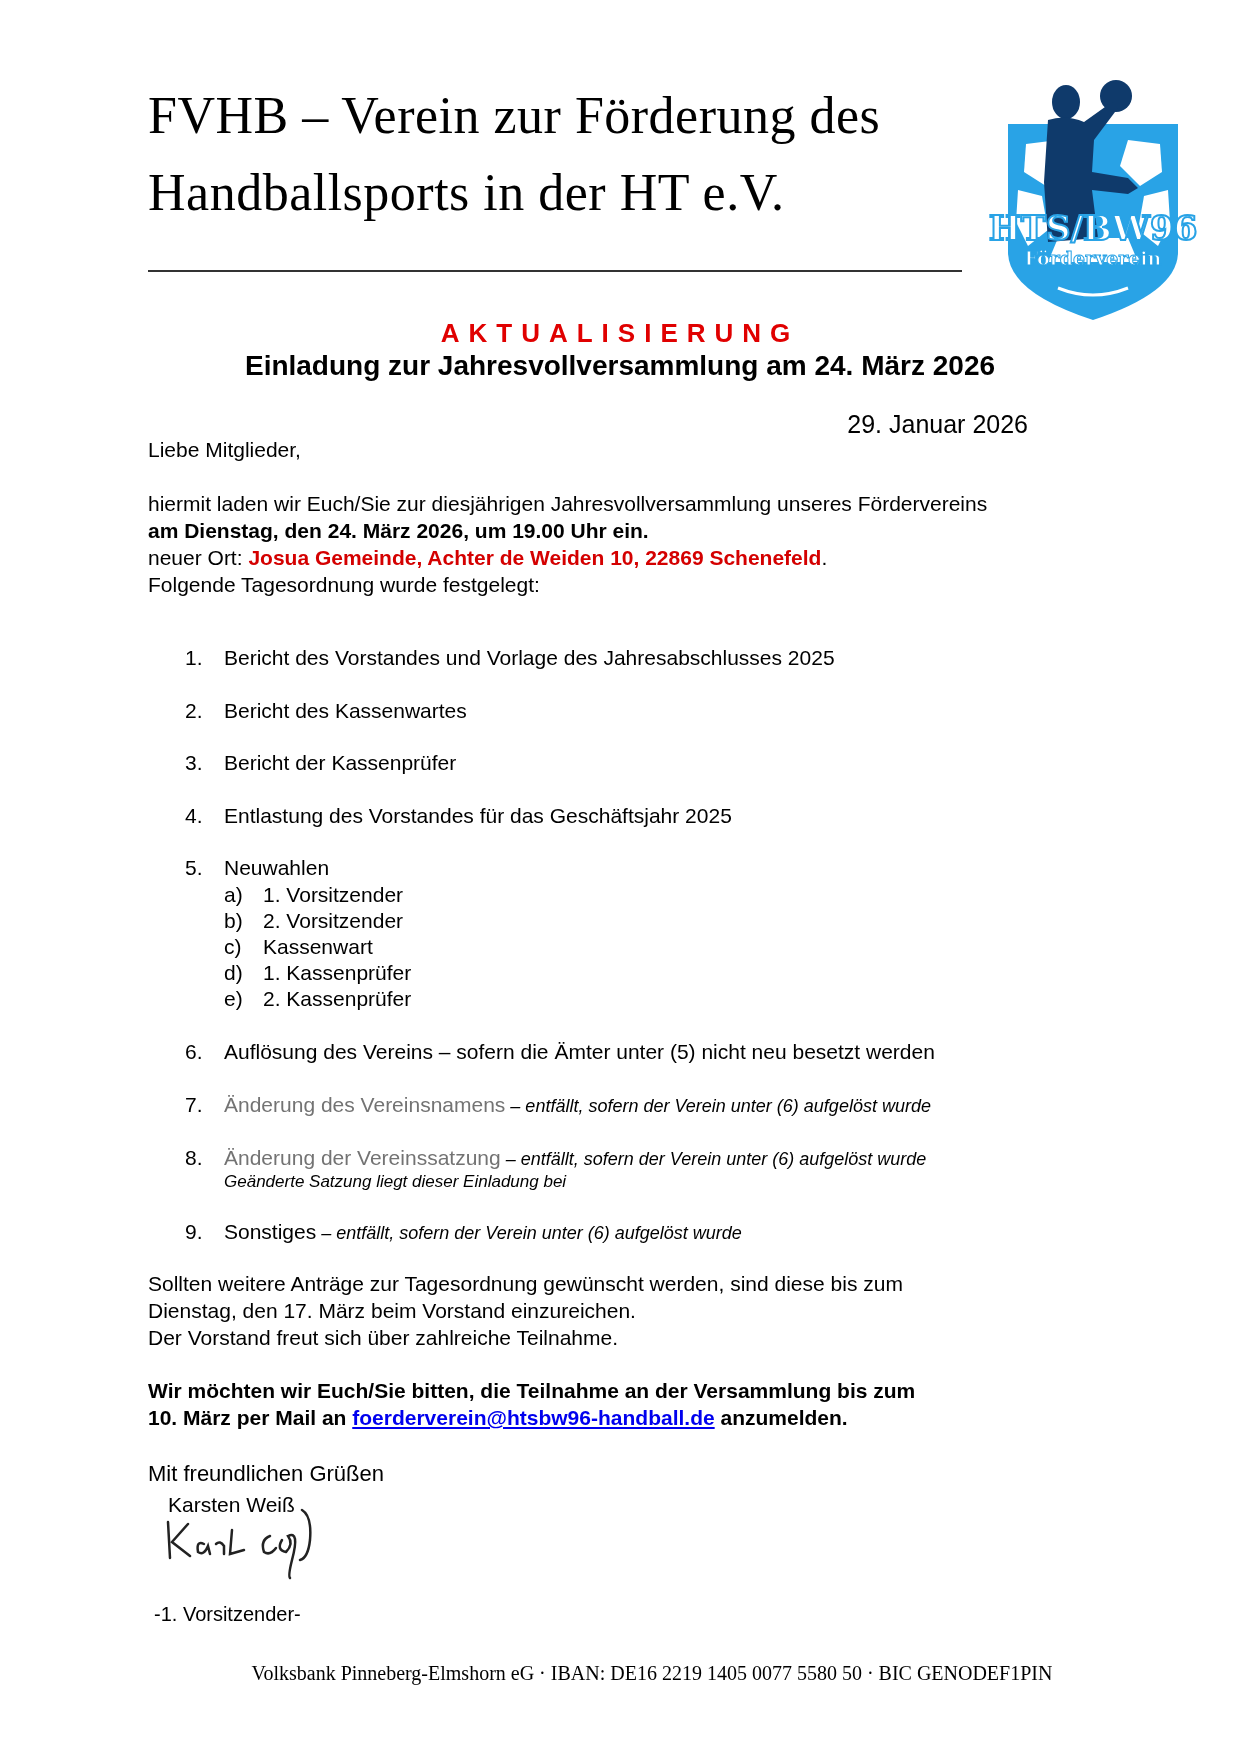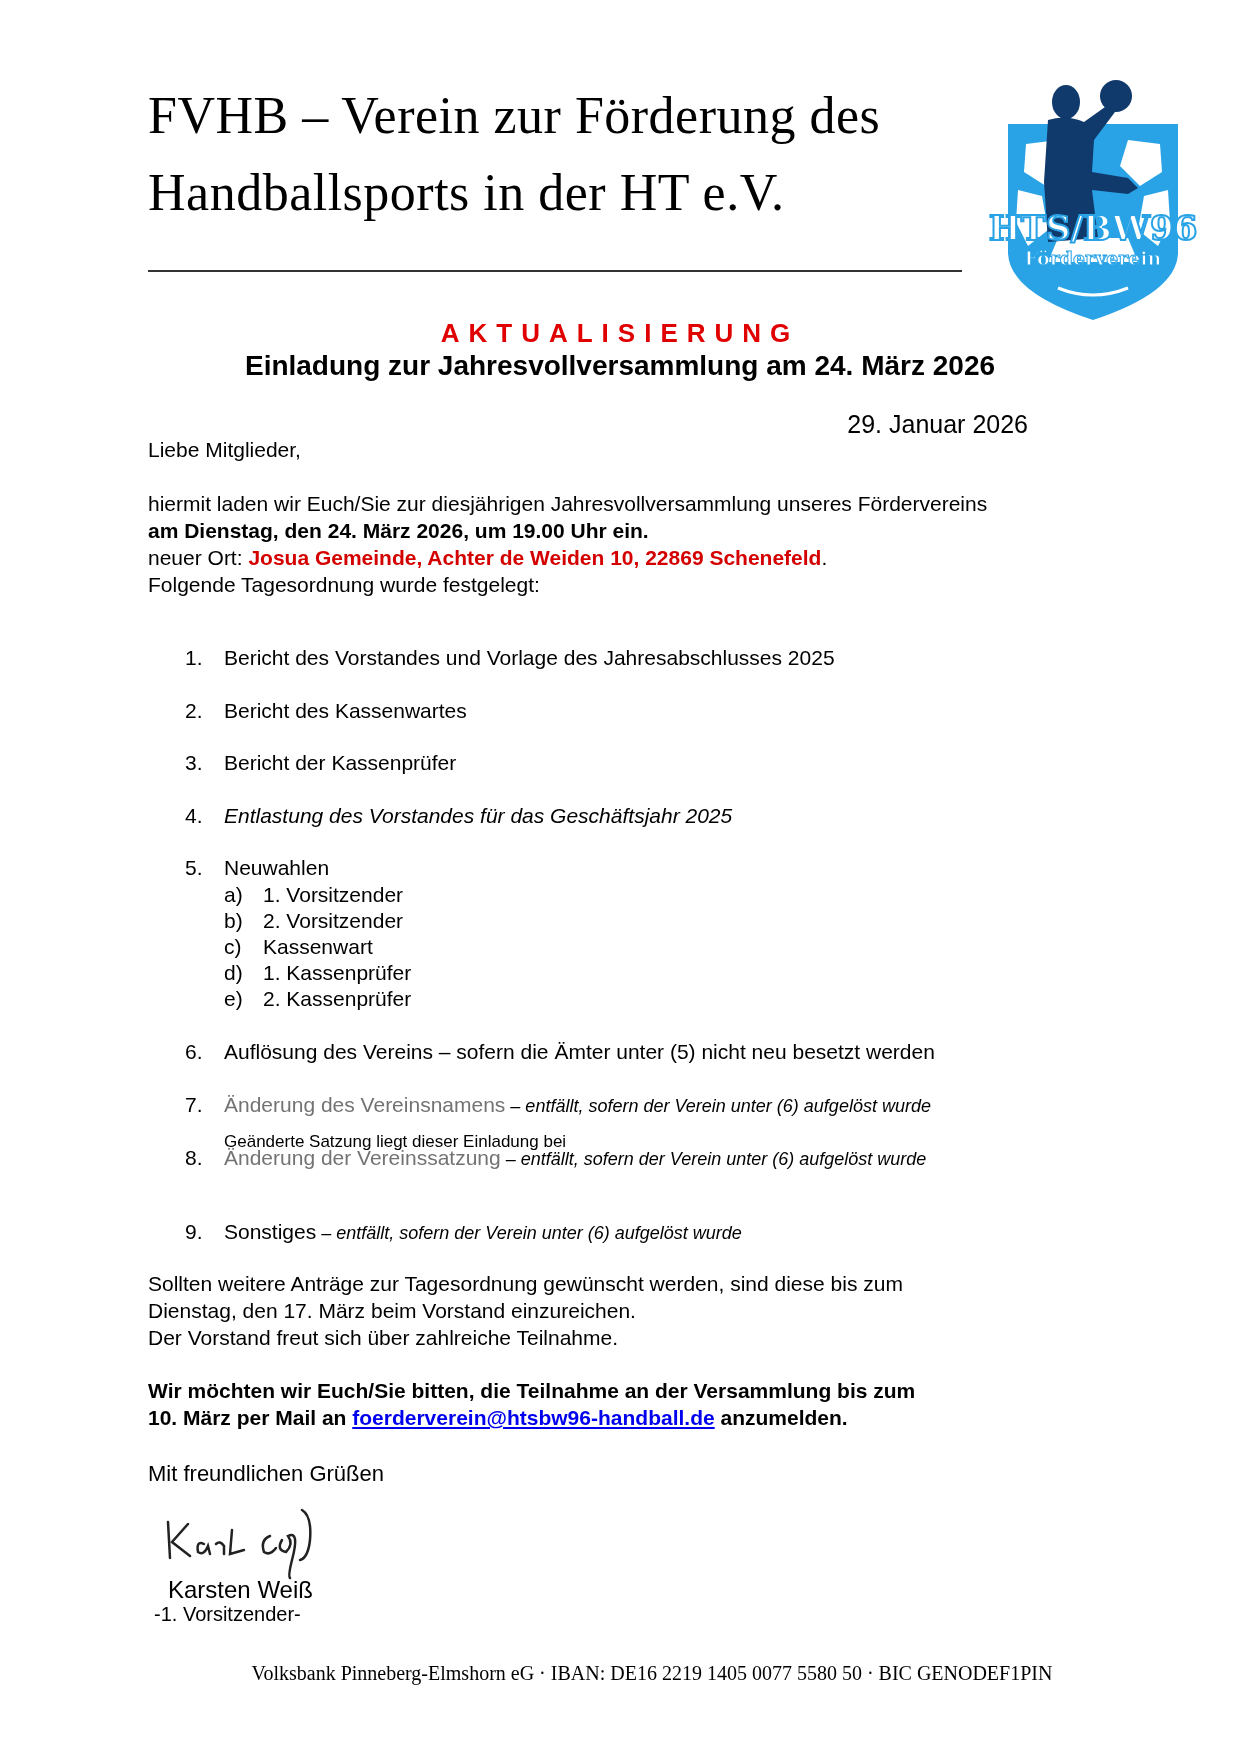--- a/index.html
+++ b/index.html
@@ -77,21 +77,21 @@
   <div>
     <span class="num" style="top:699px;">2.</span>
     <span class="itm" style="top:699px;">Bericht des Kassenwartes</span>
   </div>
   <div>
     <span class="num" style="top:751px;">3.</span>
     <span class="itm" style="top:751px;">Bericht der Kassenprüfer</span>
   </div>
   <div>
     <span class="num" style="top:804px;">4.</span>
-    <span class="itm" style="top:804px;font-style:italic;">Entlastung des Vorstandes für das Geschäftsjahr 2025</span>
+    <span class="itm" style="top:804px;">Entlastung des Vorstandes für das Geschäftsjahr 2025</span>
   </div>
   <div>
     <span class="num" style="top:856px;">5.</span>
     <span class="itm" style="top:856px;">Neuwahlen</span>
     <div>
       <span class="sub" style="left:224px; top:883px;">a)</span>
       <span class="sub" style="left:263px; top:883px;">1. Vorsitzender</span>
       <span class="sub" style="left:224px; top:909px;">b)</span>
       <span class="sub" style="left:263px; top:909px;">2. Vorsitzender</span>
       <span class="sub" style="left:224px; top:935px;">c)</span>
@@ -106,21 +106,21 @@
     <span class="num" style="top:1040px;">6.</span>
     <span class="itm" style="top:1040px;">Auflösung des Vereins – sofern die Ämter unter (5) nicht neu besetzt werden</span>
   </div>
   <div>
     <span class="num" style="top:1093px;">7.</span>
     <span class="itm" style="top:1093px;"><span class="red">Änderung des Vereinsnamens</span><span class="ital"> – entfällt, sofern der Verein unter (6) aufgelöst wurde</span></span>
   </div>
   <div>
     <span class="num" style="top:1146px;">8.</span>
     <span class="itm" style="top:1146px;"><span class="red">Änderung der Vereinssatzung</span><span class="ital"> – entfällt, sofern der Verein unter (6) aufgelöst wurde</span></span>
-    <span class="itm" style="top:1132px; font-size:17px;">Geänderte Satzung liegt dieser Einladung bei</span>
+    <span class="itm" style="top:1172px; font-size:17px;font-style:italic;">Geänderte Satzung liegt dieser Einladung bei</span>
   </div>
   <div>
     <span class="num" style="top:1220px;">9.</span>
     <span class="itm" style="top:1220px;"><span>Sonstiges</span><span class="ital"> – entfällt, sofern der Verein unter (6) aufgelöst wurde</span></span>
   </div>
 </div>
 
 <div class="abs txt" style="top:1270px;">
   <div>Sollten weitere Anträge zur Tagesordnung gewünscht werden, sind diese bis zum</div>
   <div>Dienstag, den 17. März beim Vorstand einzureichen.</div>
@@ -139,16 +139,16 @@
       <path d="M28 24 L12 42 L30 56"></path>
       <path d="M44 44 Q36 40 38 52 Q44 56 48 46 L50 54"></path>
       <path d="M56 44 Q60 40 64 46 L64 54"></path>
       <path d="M72 30 L70 54 L84 50"></path>
       <path d="M110 36 Q100 40 104 52 Q110 56 116 48"></path>
       <path d="M122 40 Q116 50 126 52 Q134 44 128 36 Q140 30 132 60 Q128 76 130 78"></path>
       <path d="M142 10 Q152 16 150 40 Q148 58 140 60"></path>
     </g>
   </svg>
 </div>
-<div class="abs" style="left:168px; top:1576px; font-size:24px;">Karsten Weiß</div>
+<div class="abs" style="left:168px; top:1493px; font-size:21px;">Karsten Weiß</div>
 <div class="abs" style="left:154px; top:1603px; font-size:20px;">-1. Vorsitzender-</div>
 
 <div class="abs footer">Volksbank Pinneberg-Elmshorn eG · IBAN: DE16 2219 1405 0077 5580 50 · BIC GENODEF1PIN</div>
 
 </body></html>

